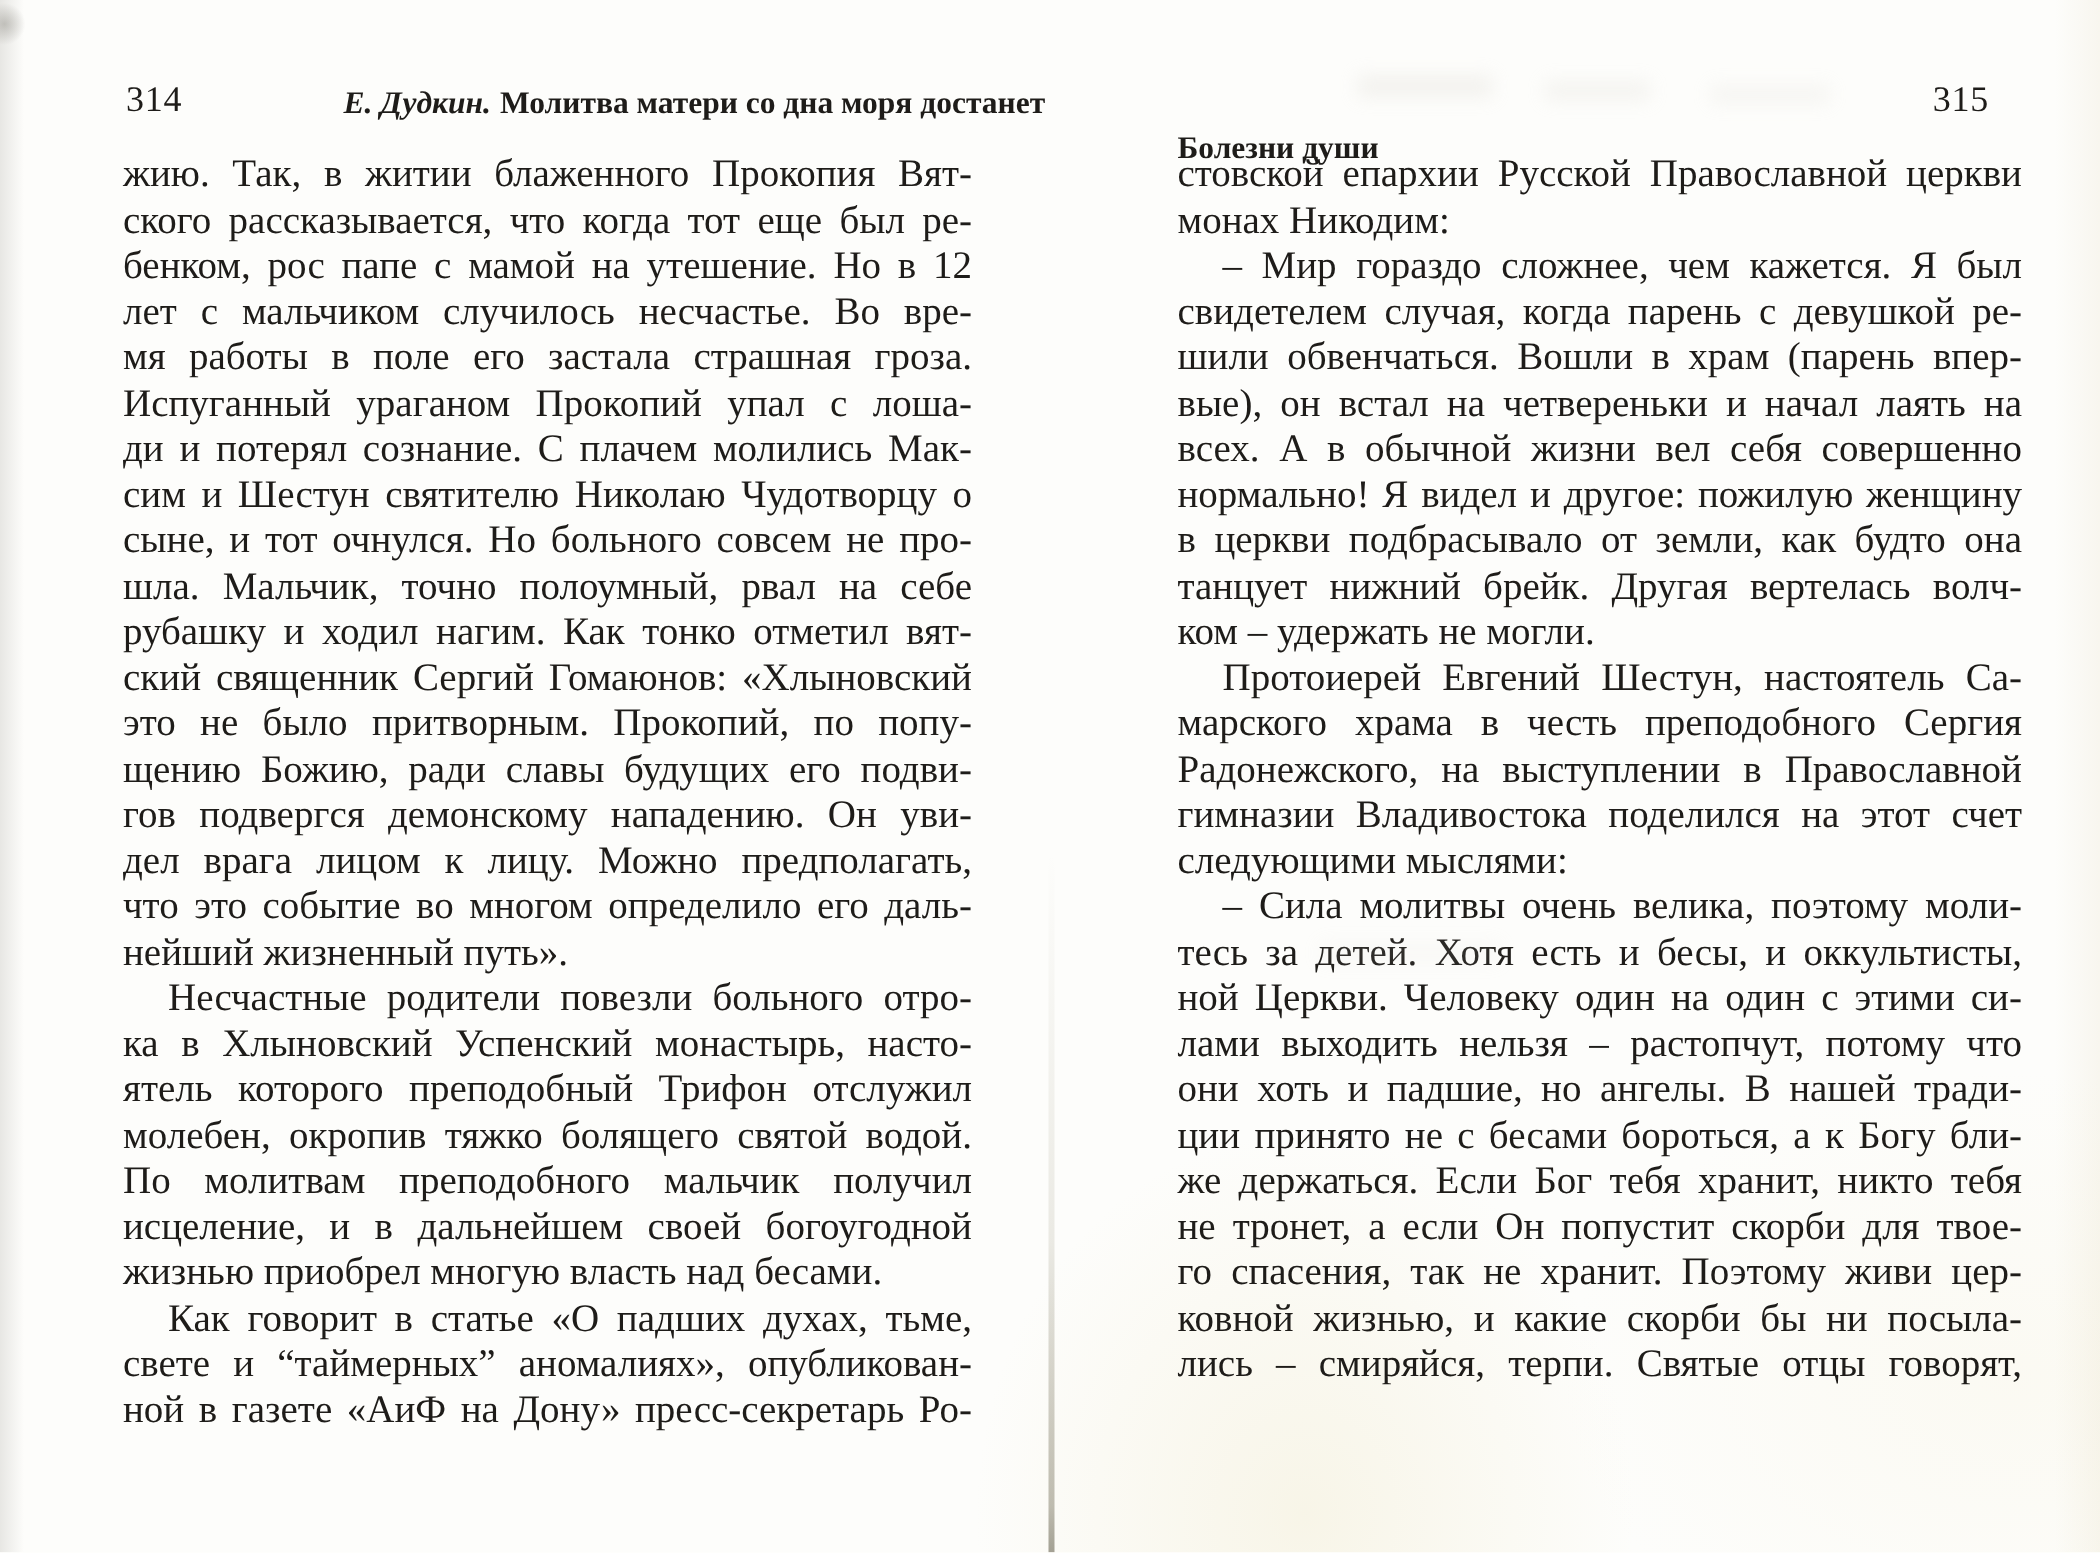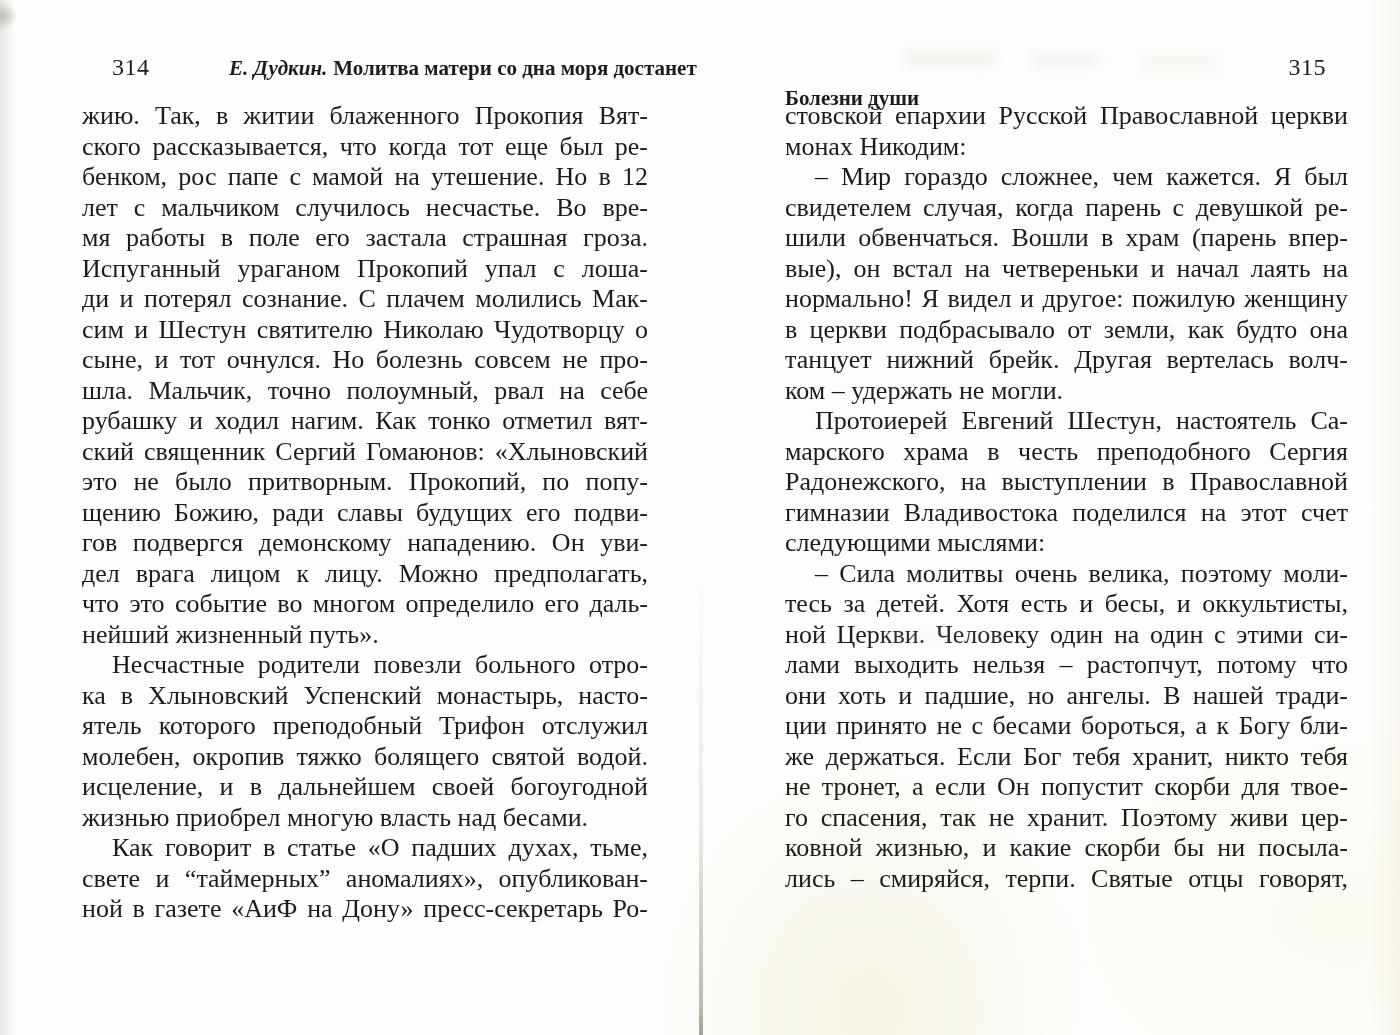--- a/index.html
+++ b/index.html
@@ -38,21 +38,21 @@
   .smudge.s1{left:905px;top:50px;width:90px;height:15px;opacity:.30;}
   .smudge.s2{left:1030px;top:54px;width:70px;height:13px;opacity:.26;}
   .smudge.s3{left:1140px;top:57px;width:80px;height:12px;opacity:.22;}
   .smudge.s4{left:880px;top:628px;width:120px;height:14px;opacity:.12;}
 
   .page{position:absolute;top:0;height:1035px;}
   .page.left{left:82px;width:566px;}
   .page.right{left:785px;width:563px;}
 
   .running-head{position:absolute;top:52px;left:0;right:0;height:32px;}
-  .pagenum{font-size:24px;letter-spacing:.5px;margin-left:28px;}
+  .pagenum{font-size:24px;letter-spacing:.5px;}
   .left .pagenum{position:absolute;left:2px;top:2px;}
   .right .pagenum{position:absolute;right:22px;top:2px;}
   .head-title{
     position:absolute;left:147px;top:4px;white-space:nowrap;
     font-size:21px;font-weight:bold;
   }
   .head-author{font-style:italic;font-weight:bold;text-align:right;}
   .head-book{font-weight:bold;margin-left:6px;}
   .chapter-head{position:absolute;left:0;top:4px;font-size:21px;font-weight:600;margin-top:30px;}
 
@@ -81,54 +81,56 @@
     </div>
     <div class="body-text">
         <div class="line">жию. Так, в житии блаженного Прокопия Вят-</div>
         <div class="line">ского рассказывается, что когда тот еще был ре-</div>
         <div class="line">бенком, рос папе с мамой на утешение. Но в 12</div>
         <div class="line">лет с мальчиком случилось несчастье. Во вре-</div>
         <div class="line">мя работы в поле его застала страшная гроза.</div>
         <div class="line">Испуганный ураганом Прокопий упал с лоша-</div>
         <div class="line">ди и потерял сознание. С плачем молились Мак-</div>
         <div class="line">сим и Шестун святителю Николаю Чудотворцу о</div>
-        <div class="line">сыне, и тот очнулся. Но болезнь совсем не про-</div>
+        <div class="line">сыне, и тот очнулся. Но больного совсем не про-</div>
         <div class="line">шла. Мальчик, точно полоумный, рвал на себе</div>
         <div class="line">рубашку и ходил нагим. Как тонко отметил вят-</div>
         <div class="line">ский священник Сергий Гомаюнов: «Хлыновский</div>
         <div class="line">это не было притворным. Прокопий, по попу-</div>
         <div class="line">щению Божию, ради славы будущих его подви-</div>
         <div class="line">гов подвергся демонскому нападению. Он уви-</div>
         <div class="line">дел врага лицом к лицу. Можно предполагать,</div>
         <div class="line">что это событие во многом определило его даль-</div>
         <div class="line last">нейший жизненный путь».</div>
         <div class="line indent">Несчастные родители повезли больного отро-</div>
         <div class="line">ка в Хлыновский Успенский монастырь, насто-</div>
         <div class="line">ятель которого преподобный Трифон отслужил</div>
         <div class="line">молебен, окропив тяжко болящего святой водой.</div>
+        <div class="line">По молитвам преподобного мальчик получил</div>
         <div class="line">исцеление, и в дальнейшем своей богоугодной</div>
         <div class="line last">жизнью приобрел многую власть над бесами.</div>
         <div class="line indent">Как говорит в статье «О падших духах, тьме,</div>
         <div class="line">свете и “таймерных” аномалиях», опубликован-</div>
         <div class="line">ной в газете «АиФ на Дону» пресс-секретарь Ро-</div>
       </div>
   </div>
 
   <div class="page right">
     <div class="running-head">
       <span class="chapter-head">Болезни души</span>
       <span class="pagenum">315</span>
     </div>
     <div class="body-text">
         <div class="line">стовской епархии Русской Православной церкви</div>
         <div class="line last">монах Никодим:</div>
         <div class="line indent">– Мир гораздо сложнее, чем кажется. Я был</div>
         <div class="line">свидетелем случая, когда парень с девушкой ре-</div>
         <div class="line">шили обвенчаться. Вошли в храм (парень впер-</div>
         <div class="line">вые), он встал на четвереньки и начал лаять на</div>
+        <div class="line">всех. А в обычной жизни вел себя совершенно</div>
         <div class="line">нормально! Я видел и другое: пожилую женщину</div>
         <div class="line">в церкви подбрасывало от земли, как будто она</div>
         <div class="line">танцует нижний брейк. Другая вертелась волч-</div>
         <div class="line last">ком – удержать не могли.</div>
         <div class="line indent">Протоиерей Евгений Шестун, настоятель Са-</div>
         <div class="line">марского храма в честь преподобного Сергия</div>
         <div class="line">Радонежского, на выступлении в Православной</div>
         <div class="line">гимназии Владивостока поделился на этот счет</div>
         <div class="line last">следующими мыслями:</div>
         <div class="line indent">– Сила молитвы очень велика, поэтому моли-</div>

